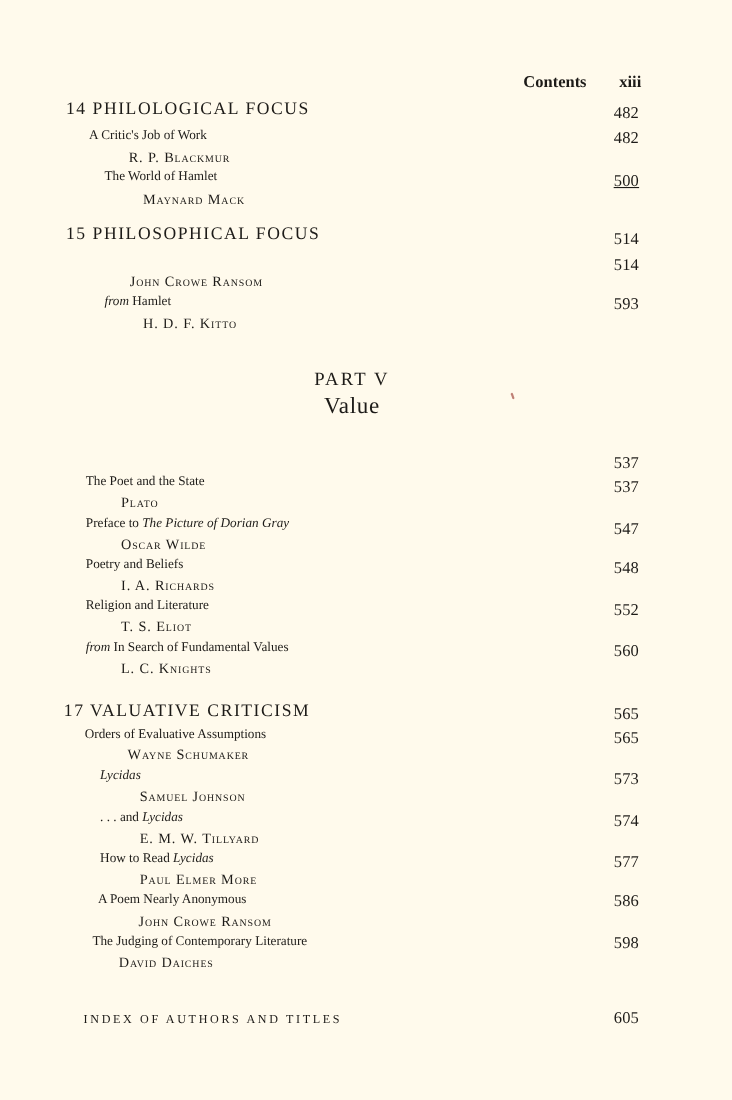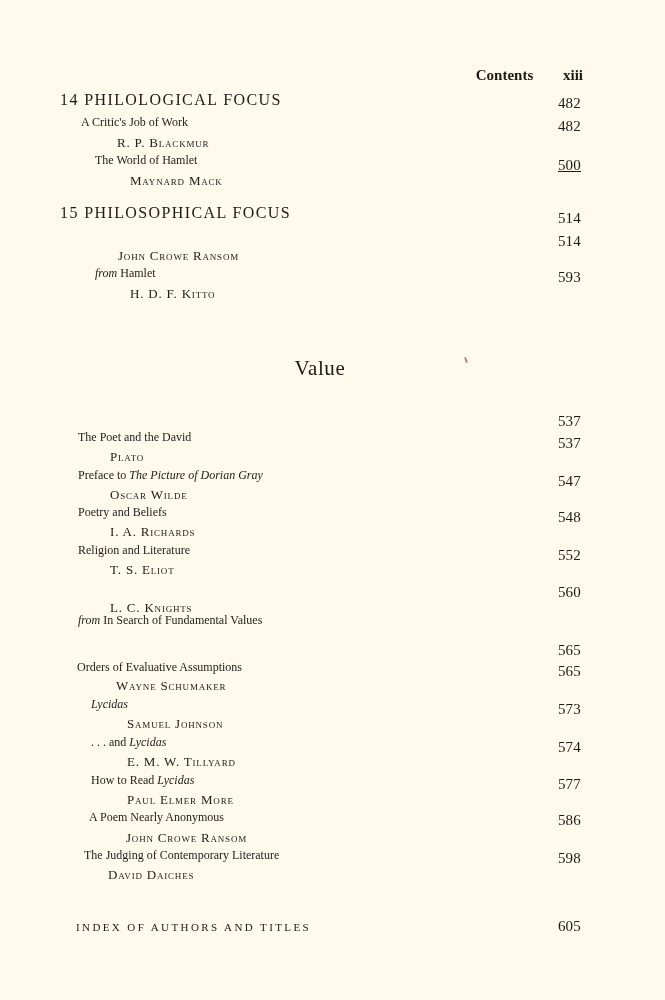--- a/index.html
+++ b/index.html
@@ -109,50 +109,52 @@
   <div class="pg" style="top:220px;">514</div>
   <div class="abs author" style="left:118px; top:235px;">John Crowe Ransom</div>
 
   <div class="abs title" style="left:95px; top:253px;">
     <span class="italic">from</span>
     <span>Hamlet</span>
   </div>
   <div class="pg" style="top:256px;">593</div>
   <div class="abs author" style="left:130px; top:273px;">H. D. F. Kitto</div>
 
+  <div class="part-label" style="top:322px;">PART V</div>
   <div class="part-name" style="top:343px;">Value</div>
   <div class="speck"></div>
 
   <div class="pg" style="top:400px;">537</div>
 
-  <div class="abs title" style="left:78px; top:417px;">The Poet and the David</div>
+  <div class="abs title" style="left:78px; top:417px;">The Poet and the State</div>
   <div class="pg" style="top:422px;">537</div>
   <div class="abs author" style="left:110px; top:436px;">Plato</div>
 
   <div class="abs title" style="left:78px; top:455px;">
     <span>Preface to </span><span class="italic">The Picture of Dorian Gray</span>
   </div>
   <div class="pg" style="top:460px;">547</div>
   <div class="abs author" style="left:110px; top:474px;">Oscar Wilde</div>
 
   <div class="abs title" style="left:78px; top:492px;">Poetry and Beliefs</div>
   <div class="pg" style="top:496px;">548</div>
   <div class="abs author" style="left:110px; top:511px;">I. A. Richards</div>
 
   <div class="abs title" style="left:78px; top:530px;">Religion and Literature</div>
   <div class="pg" style="top:534px;">552</div>
   <div class="abs author" style="left:110px; top:549px;">T. S. Eliot</div>
 
-  <div class="abs title" style="left:78px; top:600px;">
+  <div class="abs title" style="left:78px; top:568px;">
     <span class="italic">from</span>
     <span>In Search of Fundamental Values</span>
   </div>
   <div class="pg" style="top:571px;">560</div>
   <div class="abs author" style="left:110px; top:587px;">L. C. Knights</div>
 
+  <div class="abs chapter" style="left:58px; top:625px;">17 VALUATIVE CRITICISM</div>
   <div class="pg" style="top:629px;">565</div>
 
   <div class="abs title" style="left:77px; top:647px;">Orders of Evaluative Assumptions</div>
   <div class="pg" style="top:650px;">565</div>
   <div class="abs author" style="left:116px; top:665px;">Wayne Schumaker</div>
 
   <div class="abs title italic" style="left:91px; top:684px;">Lycidas</div>
   <div class="pg" style="top:688px;">573</div>
   <div class="abs author" style="left:127px; top:703px;">Samuel Johnson</div>
 

